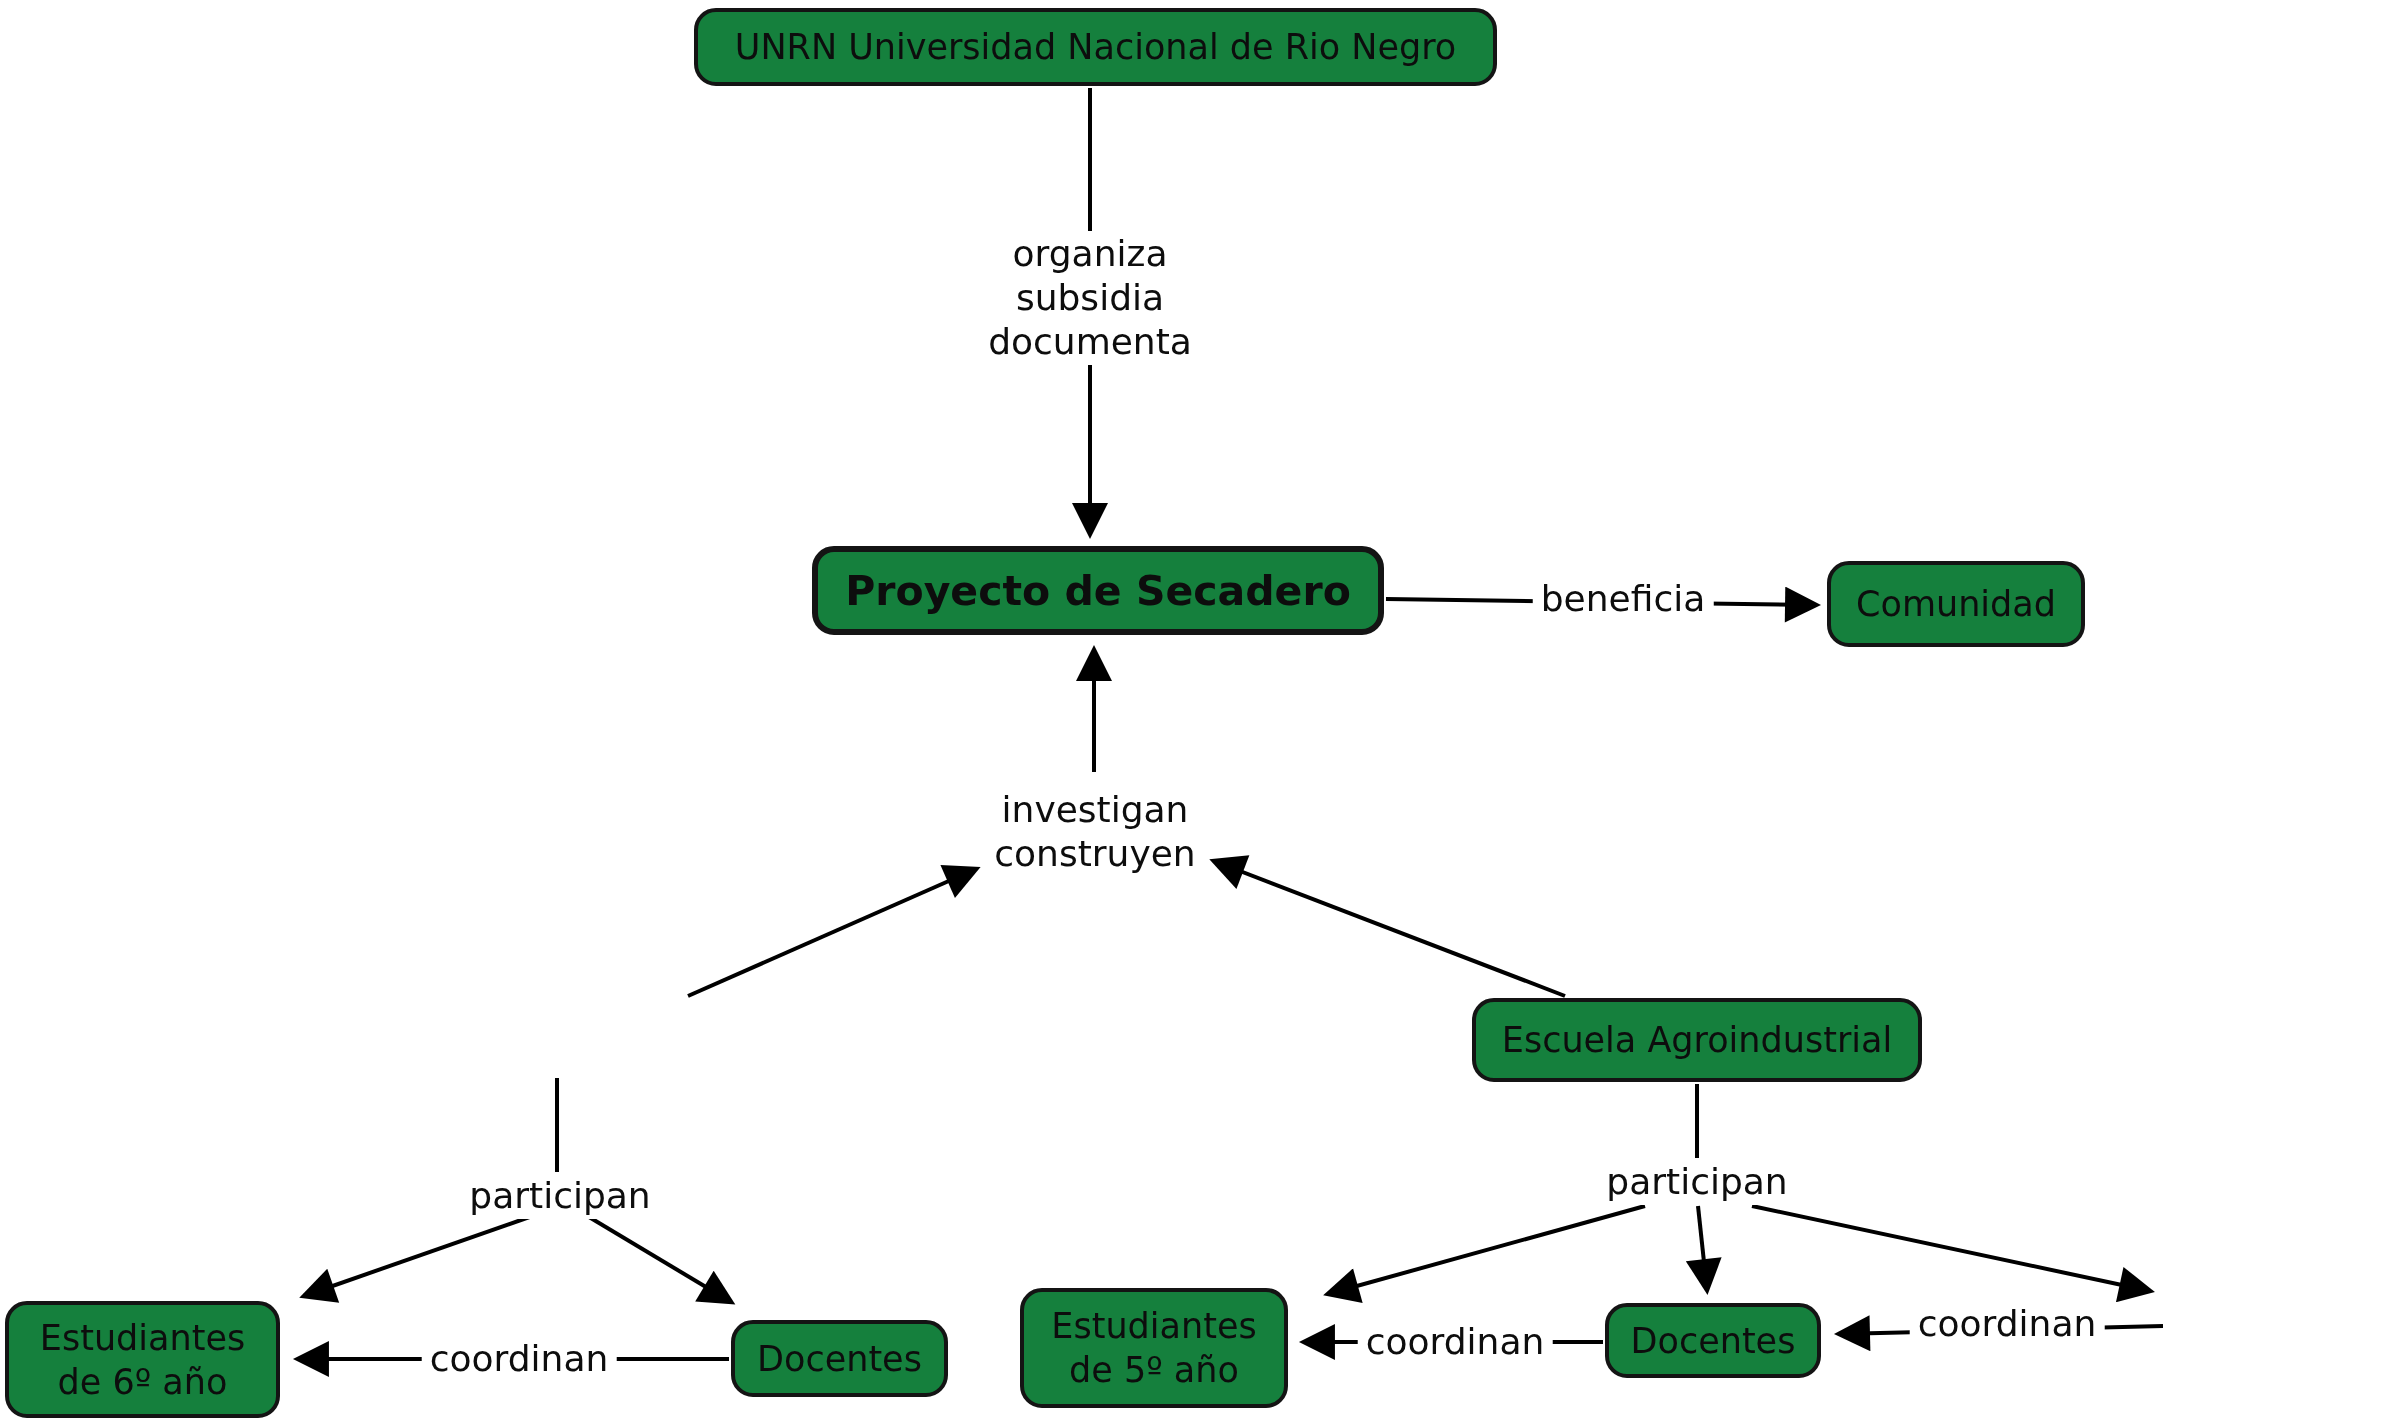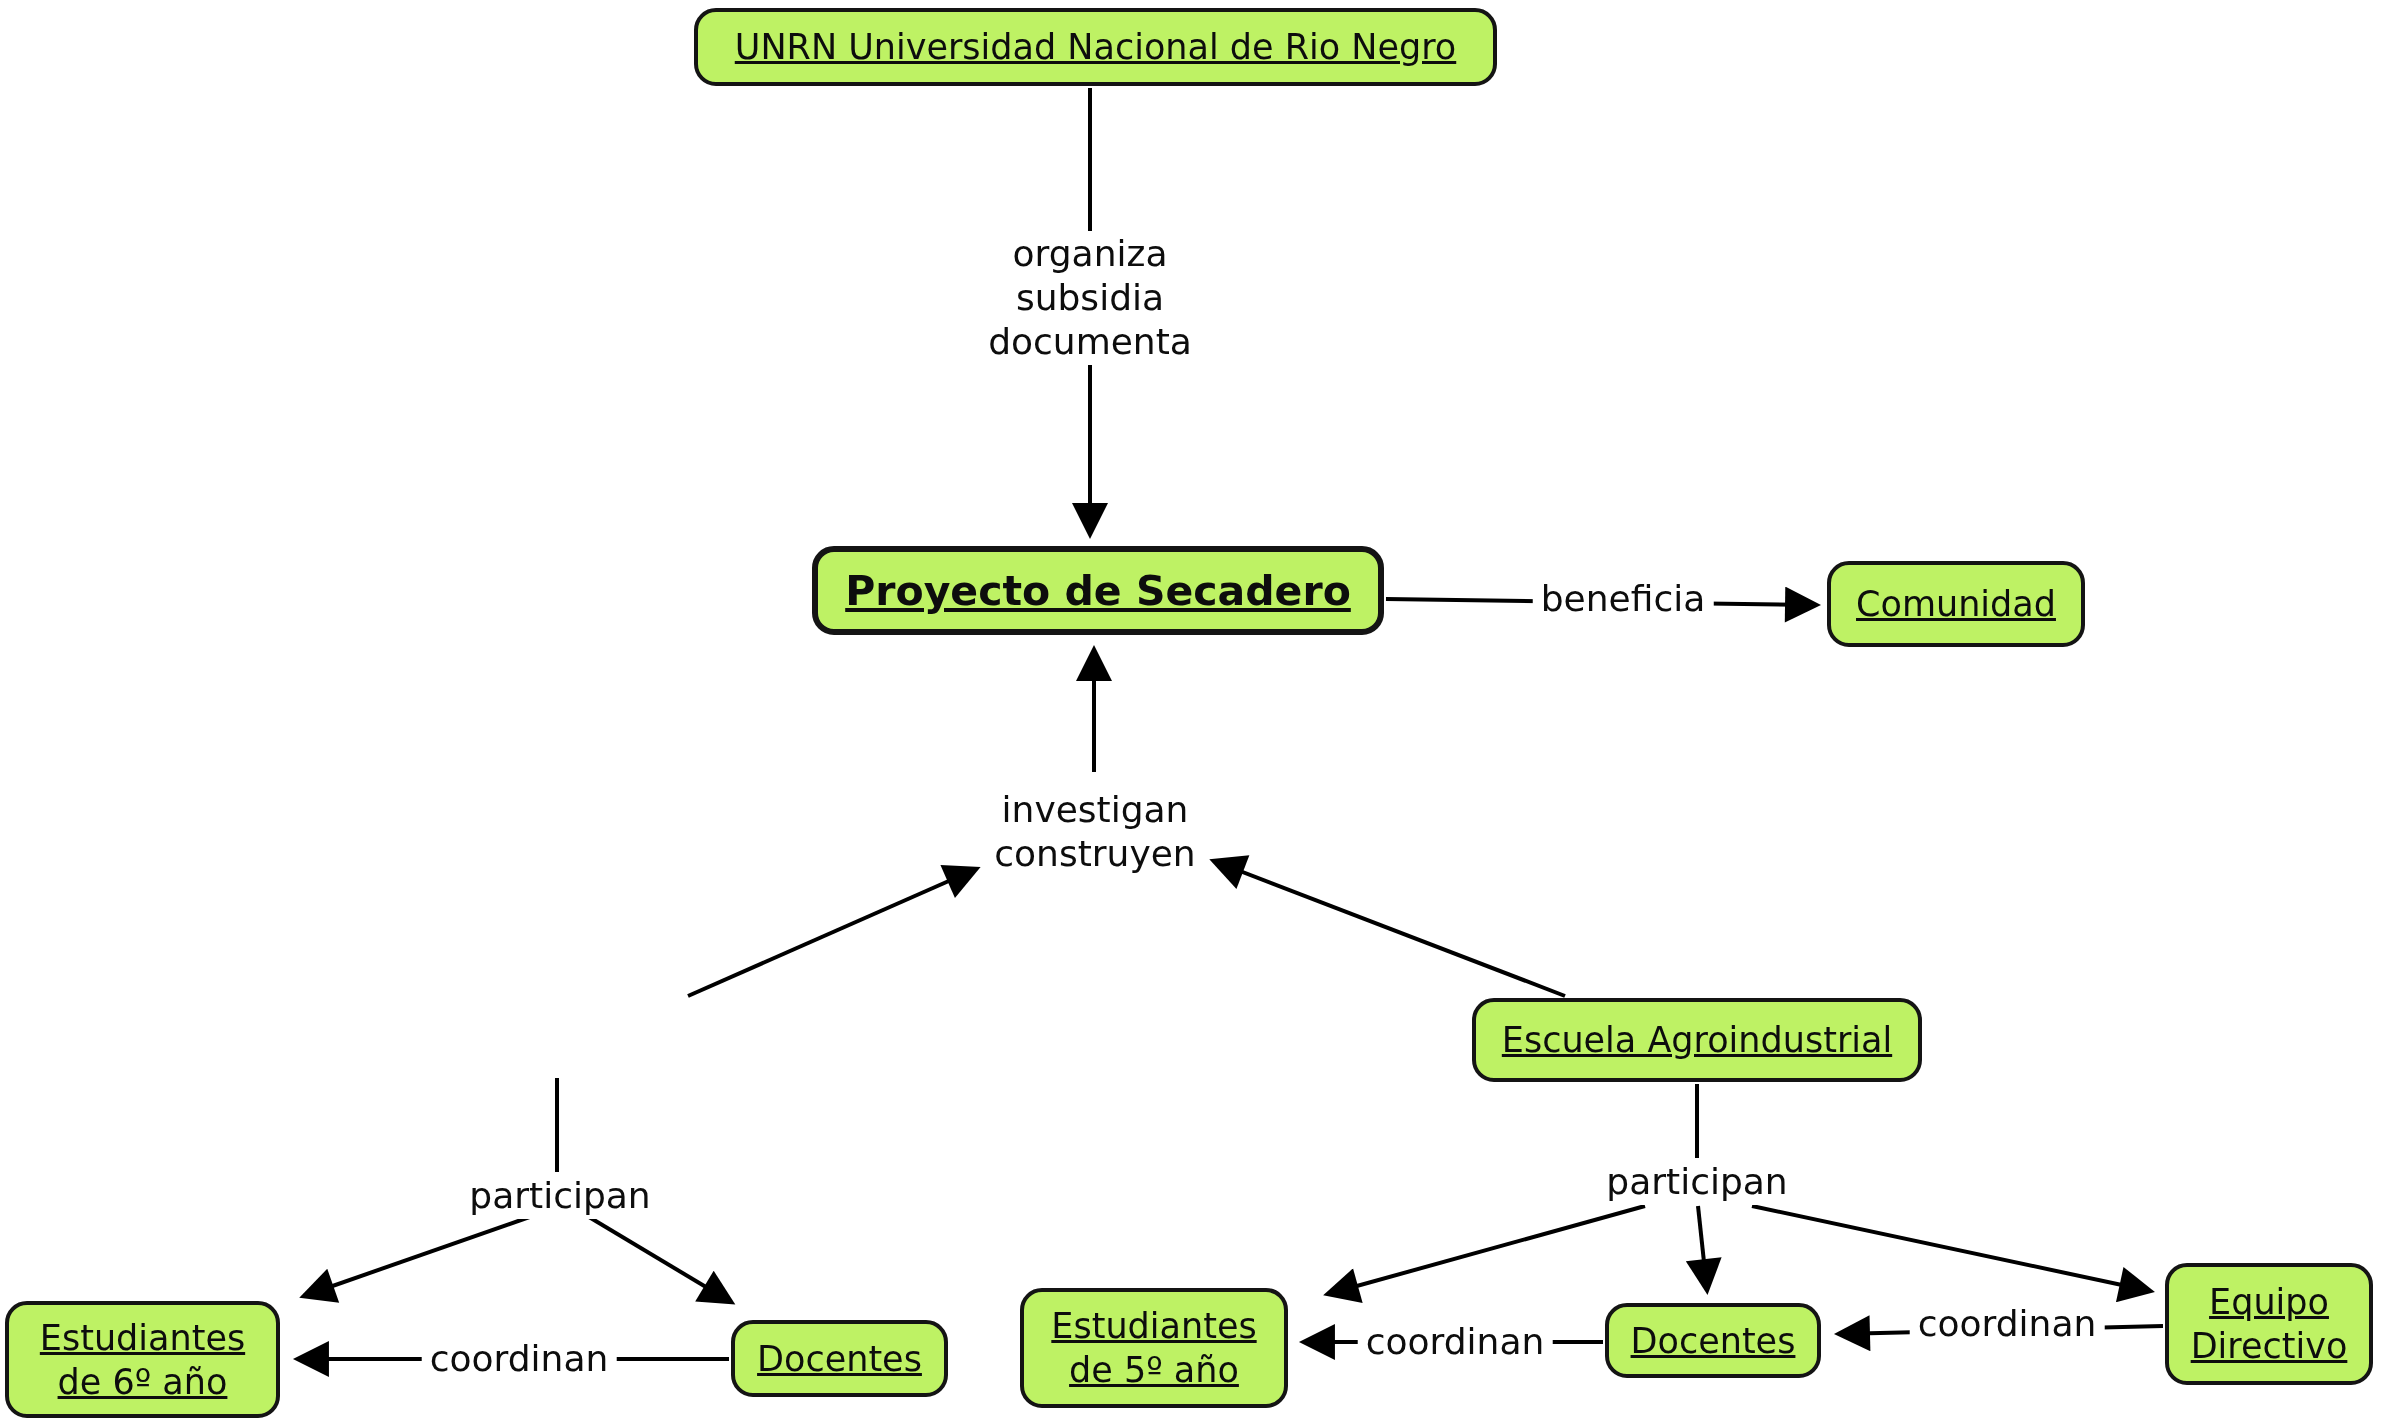--- a/index.html
+++ b/index.html
@@ -21,29 +21,28 @@
     left: 0; top: 0;
     width: 2381px;
     height: 1427px;
   }
   .node {
     position: absolute;
     display: flex;
     align-items: center;
     justify-content: center;
     text-align: center;
-    background: #bef264;
+    background: #15803d;
     border: 4px solid #141414;
     border-radius: 22px;
     font-size: 35px;
     line-height: 44px;
     white-space: pre-line;
     box-sizing: border-box;
     padding: 0 8px;
-    text-decoration: underline;
   }
   .node.concept-main {
     border-width: 6px;
     border-radius: 22px;
     font-weight: bold;
     font-size: 41px;
   }
   .edge-label {
     position: absolute;
     transform: translate(-50%, -50%);
@@ -97,22 +96,20 @@
   <div class="node" style="left:5px; top:1301px; width:275px; height:117px;">Estudiantes
 de 6º año</div>
 
   <div class="node" style="left:731px; top:1320px; width:217px; height:77px;">Docentes</div>
 
   <div class="node" style="left:1020px; top:1288px; width:268px; height:120px;">Estudiantes
 de 5º año</div>
 
   <div class="node" style="left:1605px; top:1303px; width:216px; height:75px;">Docentes</div>
 
-  <div class="node" style="left:2165px; top:1263px; width:208px; height:122px;">Equipo
-Directivo</div>
 
   <div class="edge-label" style="left:1090px; top:298px;">organiza
 subsidia
 documenta</div>
 
   <div class="edge-label" style="left:1612px; top:599px;margin-left:11px;">beneficia</div>
 
   <div class="edge-label" style="left:1095px; top:822px;margin-top:10px;">investigan
 construyen</div>
 

